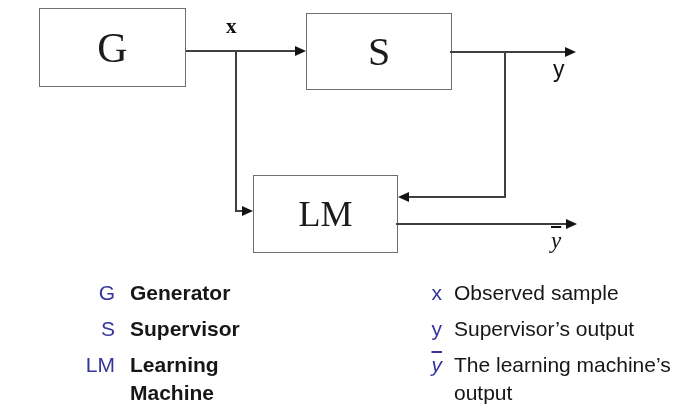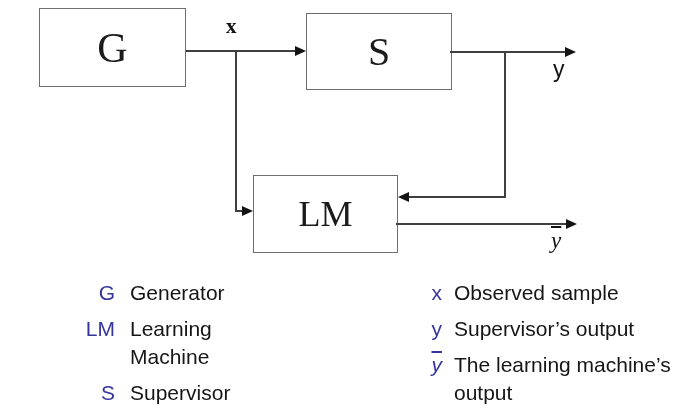--- a/index.html
+++ b/index.html
@@ -57,21 +57,21 @@
   .legend-right{left:428px;top:279px;}
   .lrow{margin-bottom:8px;white-space:nowrap;}
   .lkey{
     display:inline-block;text-align:right;vertical-align:top;
     color:#35359d;
   }
   .legend-left .lkey{width:30px;margin-right:15px;}
   .legend-right .lkey{width:14px;margin-right:12px;}
   .lkey.overline{text-decoration:overline;text-decoration-thickness:1.5px;font-style:italic;}
   .ltext{display:inline-block;vertical-align:top;white-space:normal;}
-  .legend-left .ltext{width:120px;}
+  .legend-left .ltext{width:120px;font-weight:bold;}
   .legend-right .ltext{width:250px;}
 </style>
 </head>
 <body>
 
 <div class="canvas">
 
   <div class="dbox dbox-g">
       <span>G</span>
     </div>
@@ -98,24 +98,24 @@
 
   <div class="wlabel wl-x">x</div>
   <div class="wlabel wl-y">y</div>
   <div class="wlabel wl-ybar">y</div>
 
   <div class="legend-col legend-left">
     <div class="lrow">
       <span class="lkey">G</span><span class="ltext">Generator</span>
     </div>
     <div class="lrow">
-      <span class="lkey">LM</span><span class="ltext">Learning Machine</span>
+      <span class="lkey">S</span><span class="ltext">Supervisor</span>
     </div>
     <div class="lrow">
-      <span class="lkey">S</span><span class="ltext">Supervisor</span>
+      <span class="lkey">LM</span><span class="ltext">Learning Machine</span>
     </div>
   </div>
 
   <div class="legend-col legend-right">
     <div class="lrow">
       <span class="lkey">x</span><span class="ltext">Observed sample</span>
     </div>
     <div class="lrow">
       <span class="lkey">y</span><span class="ltext">Supervisor’s output</span>
     </div>

